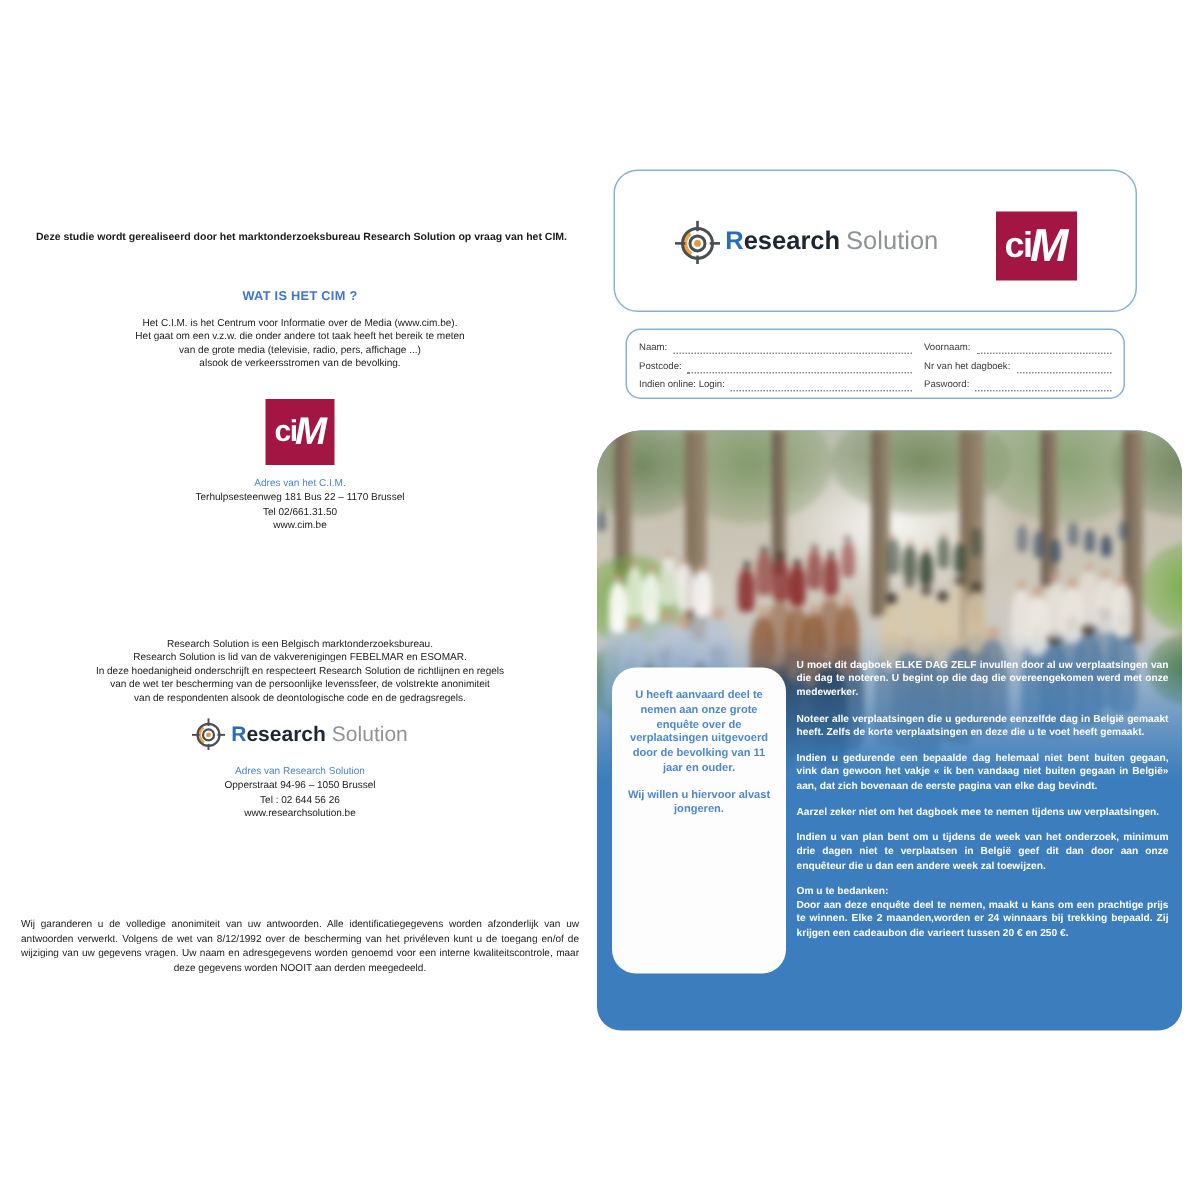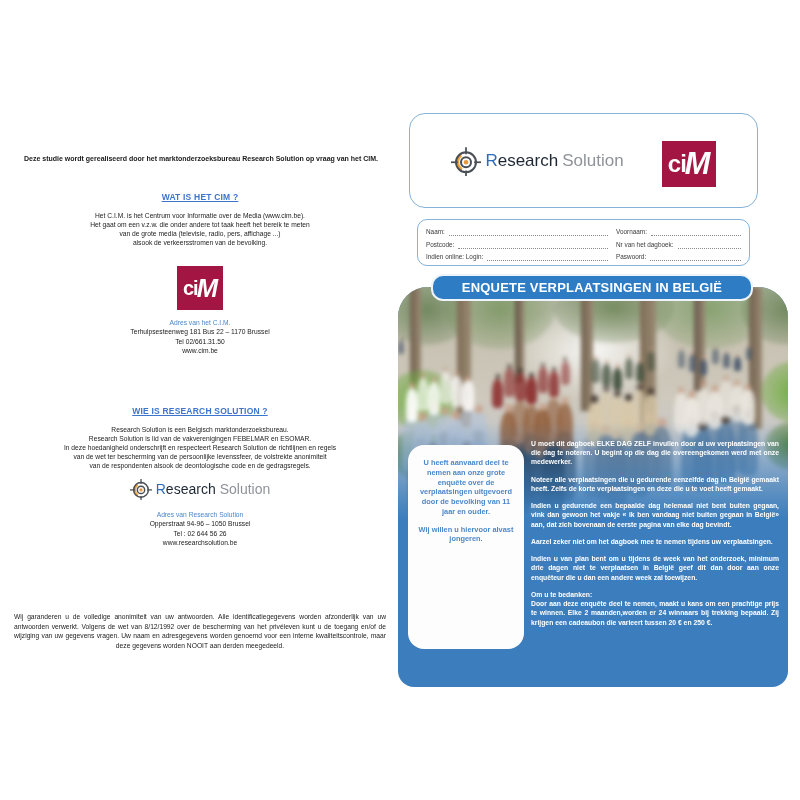--- a/index.html
+++ b/index.html
@@ -2,30 +2,30 @@
 <html><head>
 <meta charset="utf-8">
 <style>
   html,body{margin:0;padding:0;background:#ffffff;}
   body{width:800px;height:800px;font-family:"Liberation Sans",sans-serif;position:relative;overflow:hidden;}
   .sheet{position:absolute;inset:0;background:#ffffff;}
 
   
   .left-page{position:absolute;left:0;top:0;width:400px;height:800px;}
   .intro-line{position:absolute;left:14px;top:155px;width:374px;font-size:7px;font-weight:bold;color:#1a1a1a;text-align:center;}
-  .sec-heading{position:absolute;width:400px;text-align:center;font-size:8.5px;font-weight:bold;color:#3e74cc;text-decoration:underline;letter-spacing:.2px;}
+  .sec-heading{position:absolute;width:400px;text-align:center;font-size:8.5px;font-weight:bold;color:#3e74cc;letter-spacing:.2px;}
   .center-par{position:absolute;width:400px;text-align:center;font-size:6.7px;line-height:1.33;color:#222;}
   .cim-logo{background:#a31543;color:#fff;display:flex;align-items:center;justify-content:center;font-weight:bold;letter-spacing:-1px;}
   .cim-logo .m{font-size:1.28em;font-style:italic;margin-left:-1px;}
   .cim-logo-left{position:absolute;left:177px;top:266px;width:46px;height:44px;font-size:20px;}
   .addr-label{color:#4c86c8;font-size:6.7px;}
   .addr-block{position:absolute;width:400px;text-align:center;font-size:6.7px;line-height:1.4;color:#222;}
   .rs-logo{display:flex;align-items:center;justify-content:center;gap:4px;}
   .rs-logo-left{position:absolute;left:0;top:478px;width:400px;}
-  .rs-word{font-weight:normal;color:#1d2733;}
+  .rs-word{font-weight:bold;color:#1d2733;}
   .rs-word .init{color:#2b6cb8;}
   .rs-sol{color:#8f9399;font-weight:400;}
   .rs-logo-left .rs-word,.rs-logo-left .rs-sol{font-size:14px;}
   .privacy{position:absolute;left:14px;top:612px;width:372px;font-size:6.7px;line-height:1.45;color:#222;text-align:justify;text-align-last:center;}
 
   
   .right-page{position:absolute;left:398px;top:113px;width:390px;height:578px;}
   .logo-card{position:absolute;left:11px;top:0;width:347px;height:93px;border:1.6px solid #85b2d8;border-radius:16px;background:#fff;display:flex;align-items:center;justify-content:center;gap:38px;}
   .logo-card .rs-word,.logo-card .rs-sol{font-size:17px;}
   .cim-logo-card{width:54px;height:46px;font-size:24px;margin-top:6px;}
@@ -72,21 +72,20 @@
         <span class="m">M</span>
     </div>
 
     <div class="addr-block" style="top:318px;">
       <div class="addr-label">Adres van het C.I.M.</div>
       <div>Terhulpsesteenweg 181 Bus 22 – 1170 Brussel</div>
       <div>Tel  02/661.31.50</div>
       <div>www.cim.be</div>
     </div>
 
-    <div class="sec-heading" style="top:406px;">WIE IS RESEARCH SOLUTION ?</div>
 
     <div class="center-par" style="top:426px;">
       <div>Research Solution is een Belgisch marktonderzoeksbureau.</div>
       <div>Research Solution is lid van de vakverenigingen FEBELMAR en ESOMAR.</div>
       <div>In deze hoedanigheid onderschrijft en respecteert Research Solution de richtlijnen en regels</div>
       <div>van de wet ter bescherming van de persoonlijke levenssfeer, de volstrekte anonimiteit</div>
       <div>van de respondenten alsook de deontologische code en de gedragsregels.</div>
     </div>
 
     <div class="rs-logo rs-logo-left">
@@ -163,23 +162,20 @@
           <span class="form-label">Indien online: Login:</span>
           <span class="leader"></span>
         </div>
         <div class="form-cell">
           <span class="form-label">Paswoord:</span>
           <span class="leader"></span>
         </div>
       </div>
     </div>
 
-    <div class="banner">
-      <span>ENQUETE VERPLAATSINGEN IN BELGIË</span>
-    </div>
 
     <div class="page-body">
       <div class="photo">
         <div class="photo-scene">
             <div style="position: absolute; left: -4%; top: -12px; width: 90px; height: 70px; border-radius: 50%; background: radial-gradient(rgb(94, 122, 74), rgba(90, 120, 70, 0)); opacity: 0.8;"></div>
             <div style="position: absolute; left: 12%; top: -18px; width: 110px; height: 80px; border-radius: 50%; background: radial-gradient(rgb(116, 145, 90), rgba(90, 120, 70, 0)); opacity: 0.8;"></div>
             <div style="position: absolute; left: 40%; top: -14px; width: 120px; height: 70px; border-radius: 50%; background: radial-gradient(rgb(101, 127, 77), rgba(90, 120, 70, 0)); opacity: 0.8;"></div>
             <div style="position: absolute; left: 66%; top: -18px; width: 110px; height: 80px; border-radius: 50%; background: radial-gradient(rgb(123, 154, 98), rgba(90, 120, 70, 0)); opacity: 0.8;"></div>
             <div style="position: absolute; left: 88%; top: -12px; width: 95px; height: 70px; border-radius: 50%; background: radial-gradient(rgb(94, 122, 74), rgba(90, 120, 70, 0)); opacity: 0.8;"></div>
             <div style="position: absolute; left: 3%; top: 0px; width: 11px; height: 118px; background: linear-gradient(90deg, rgb(111, 95, 77), rgb(154, 138, 116));"></div>

